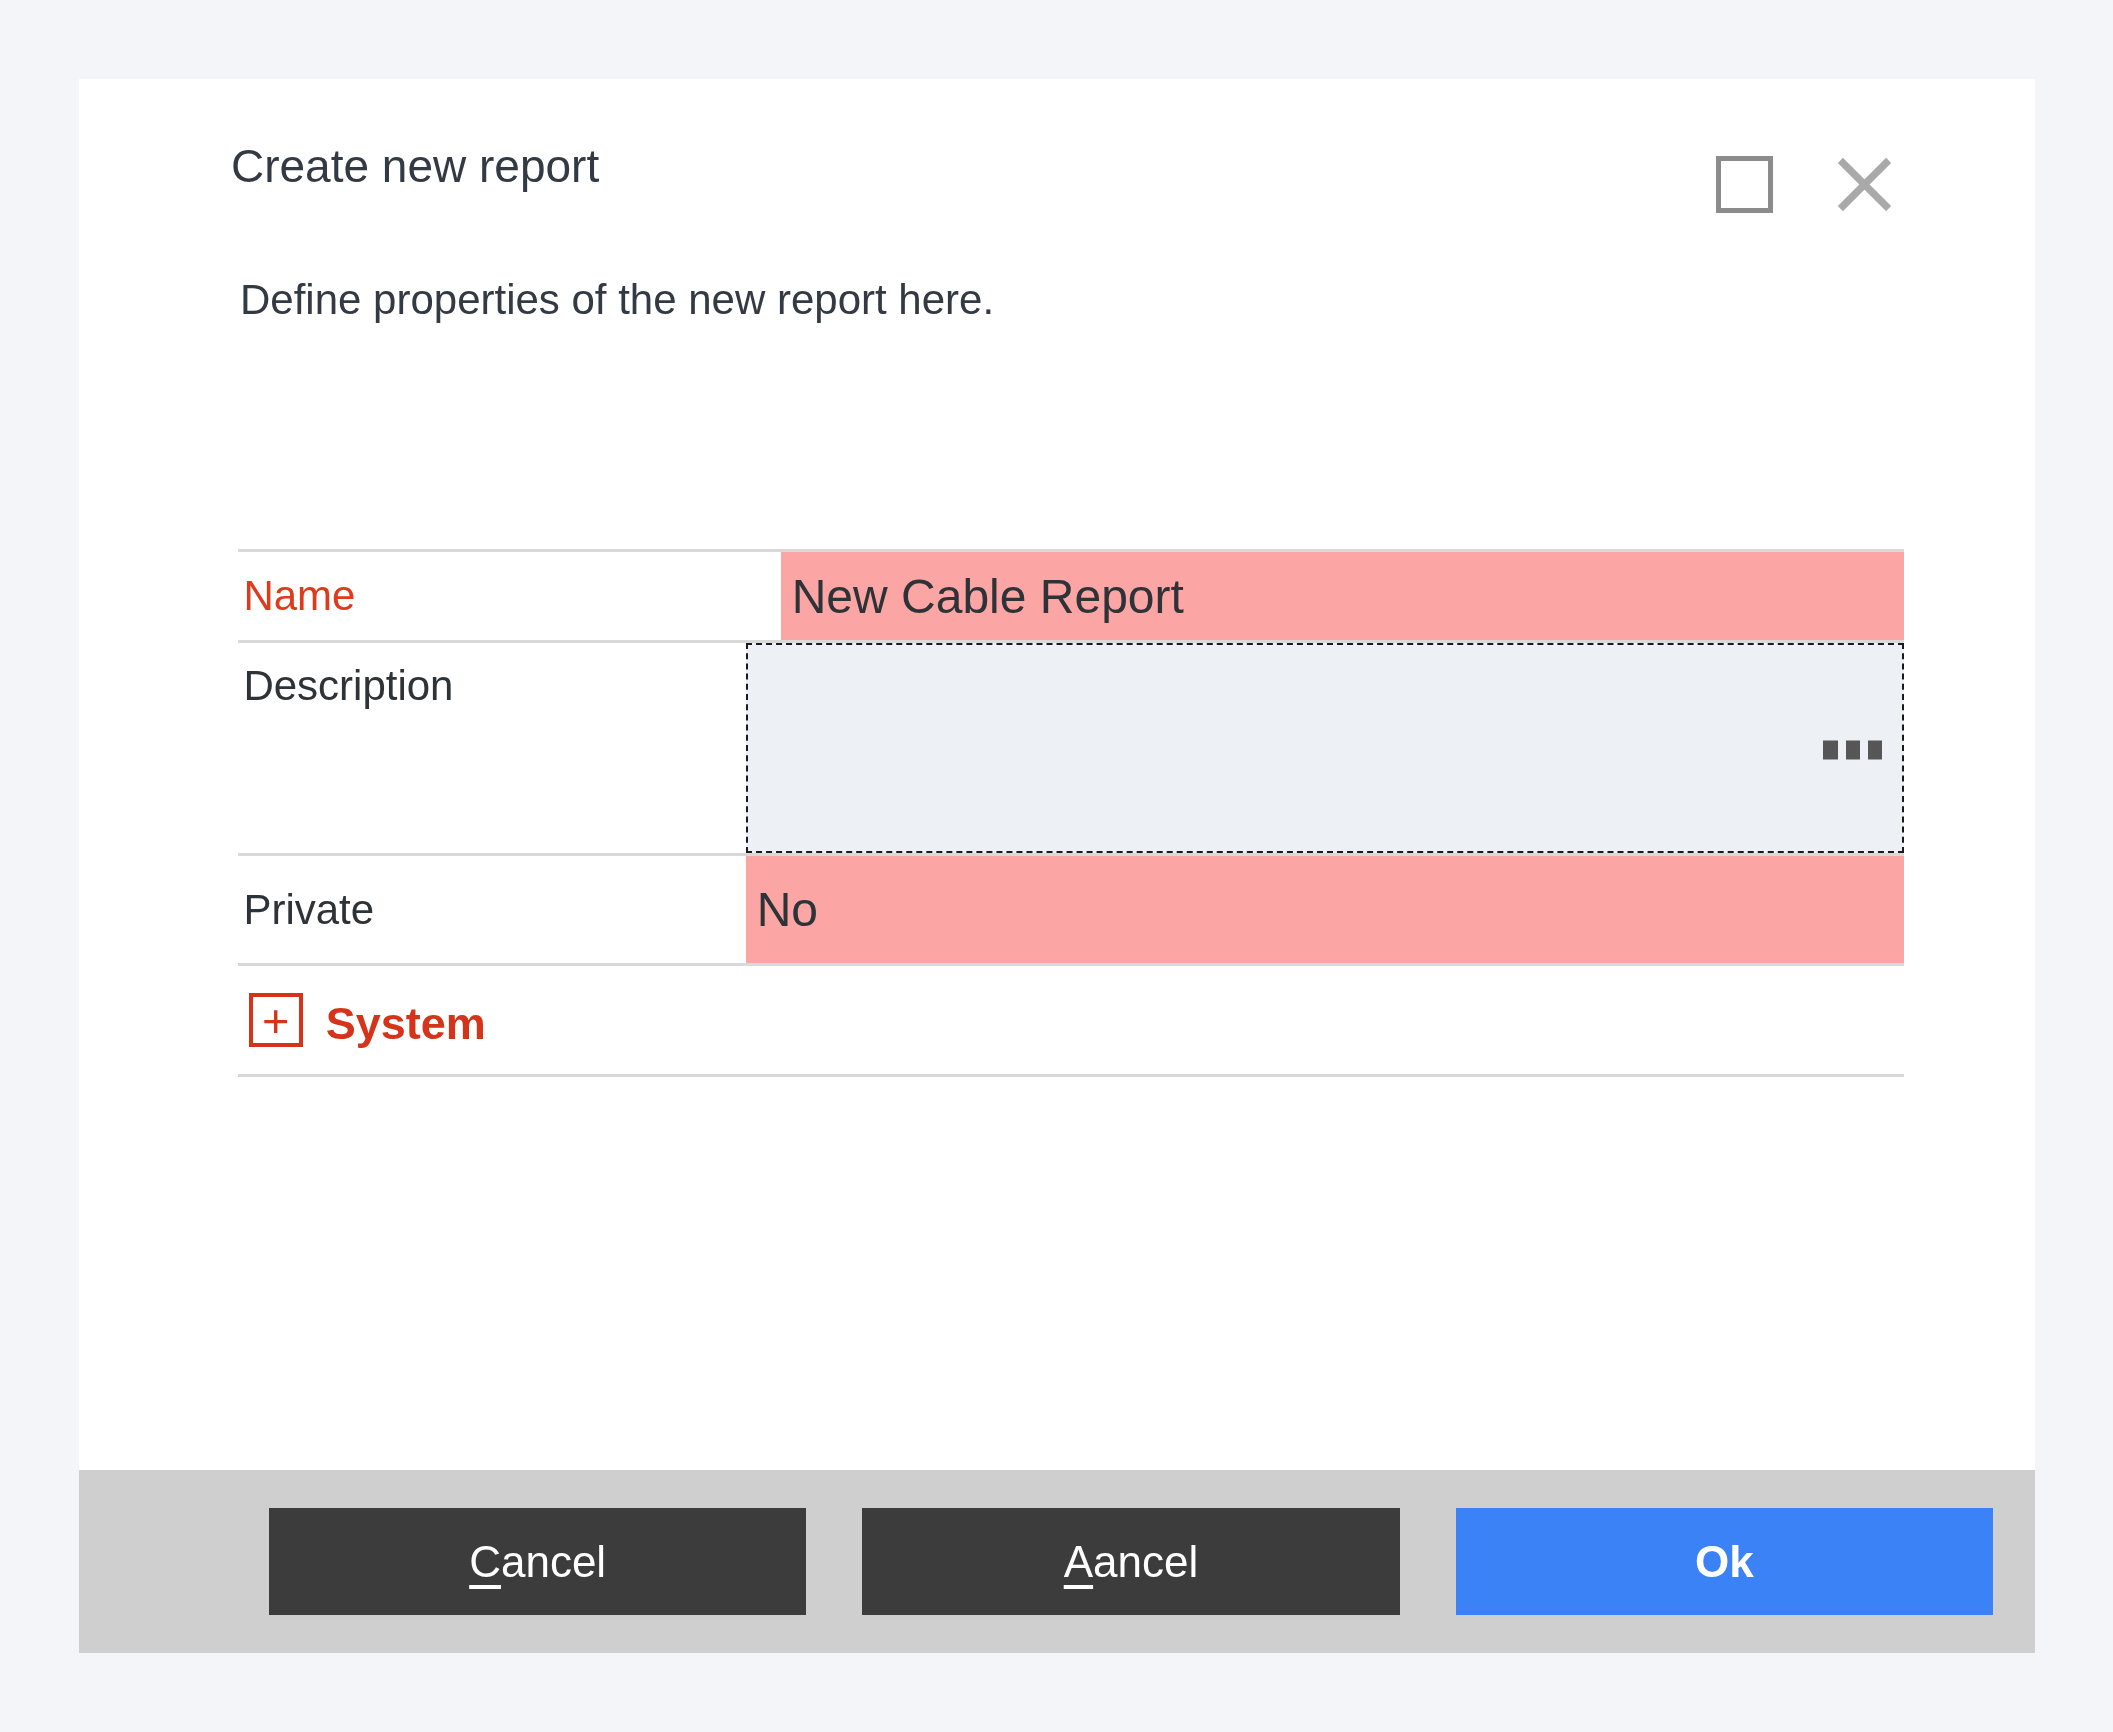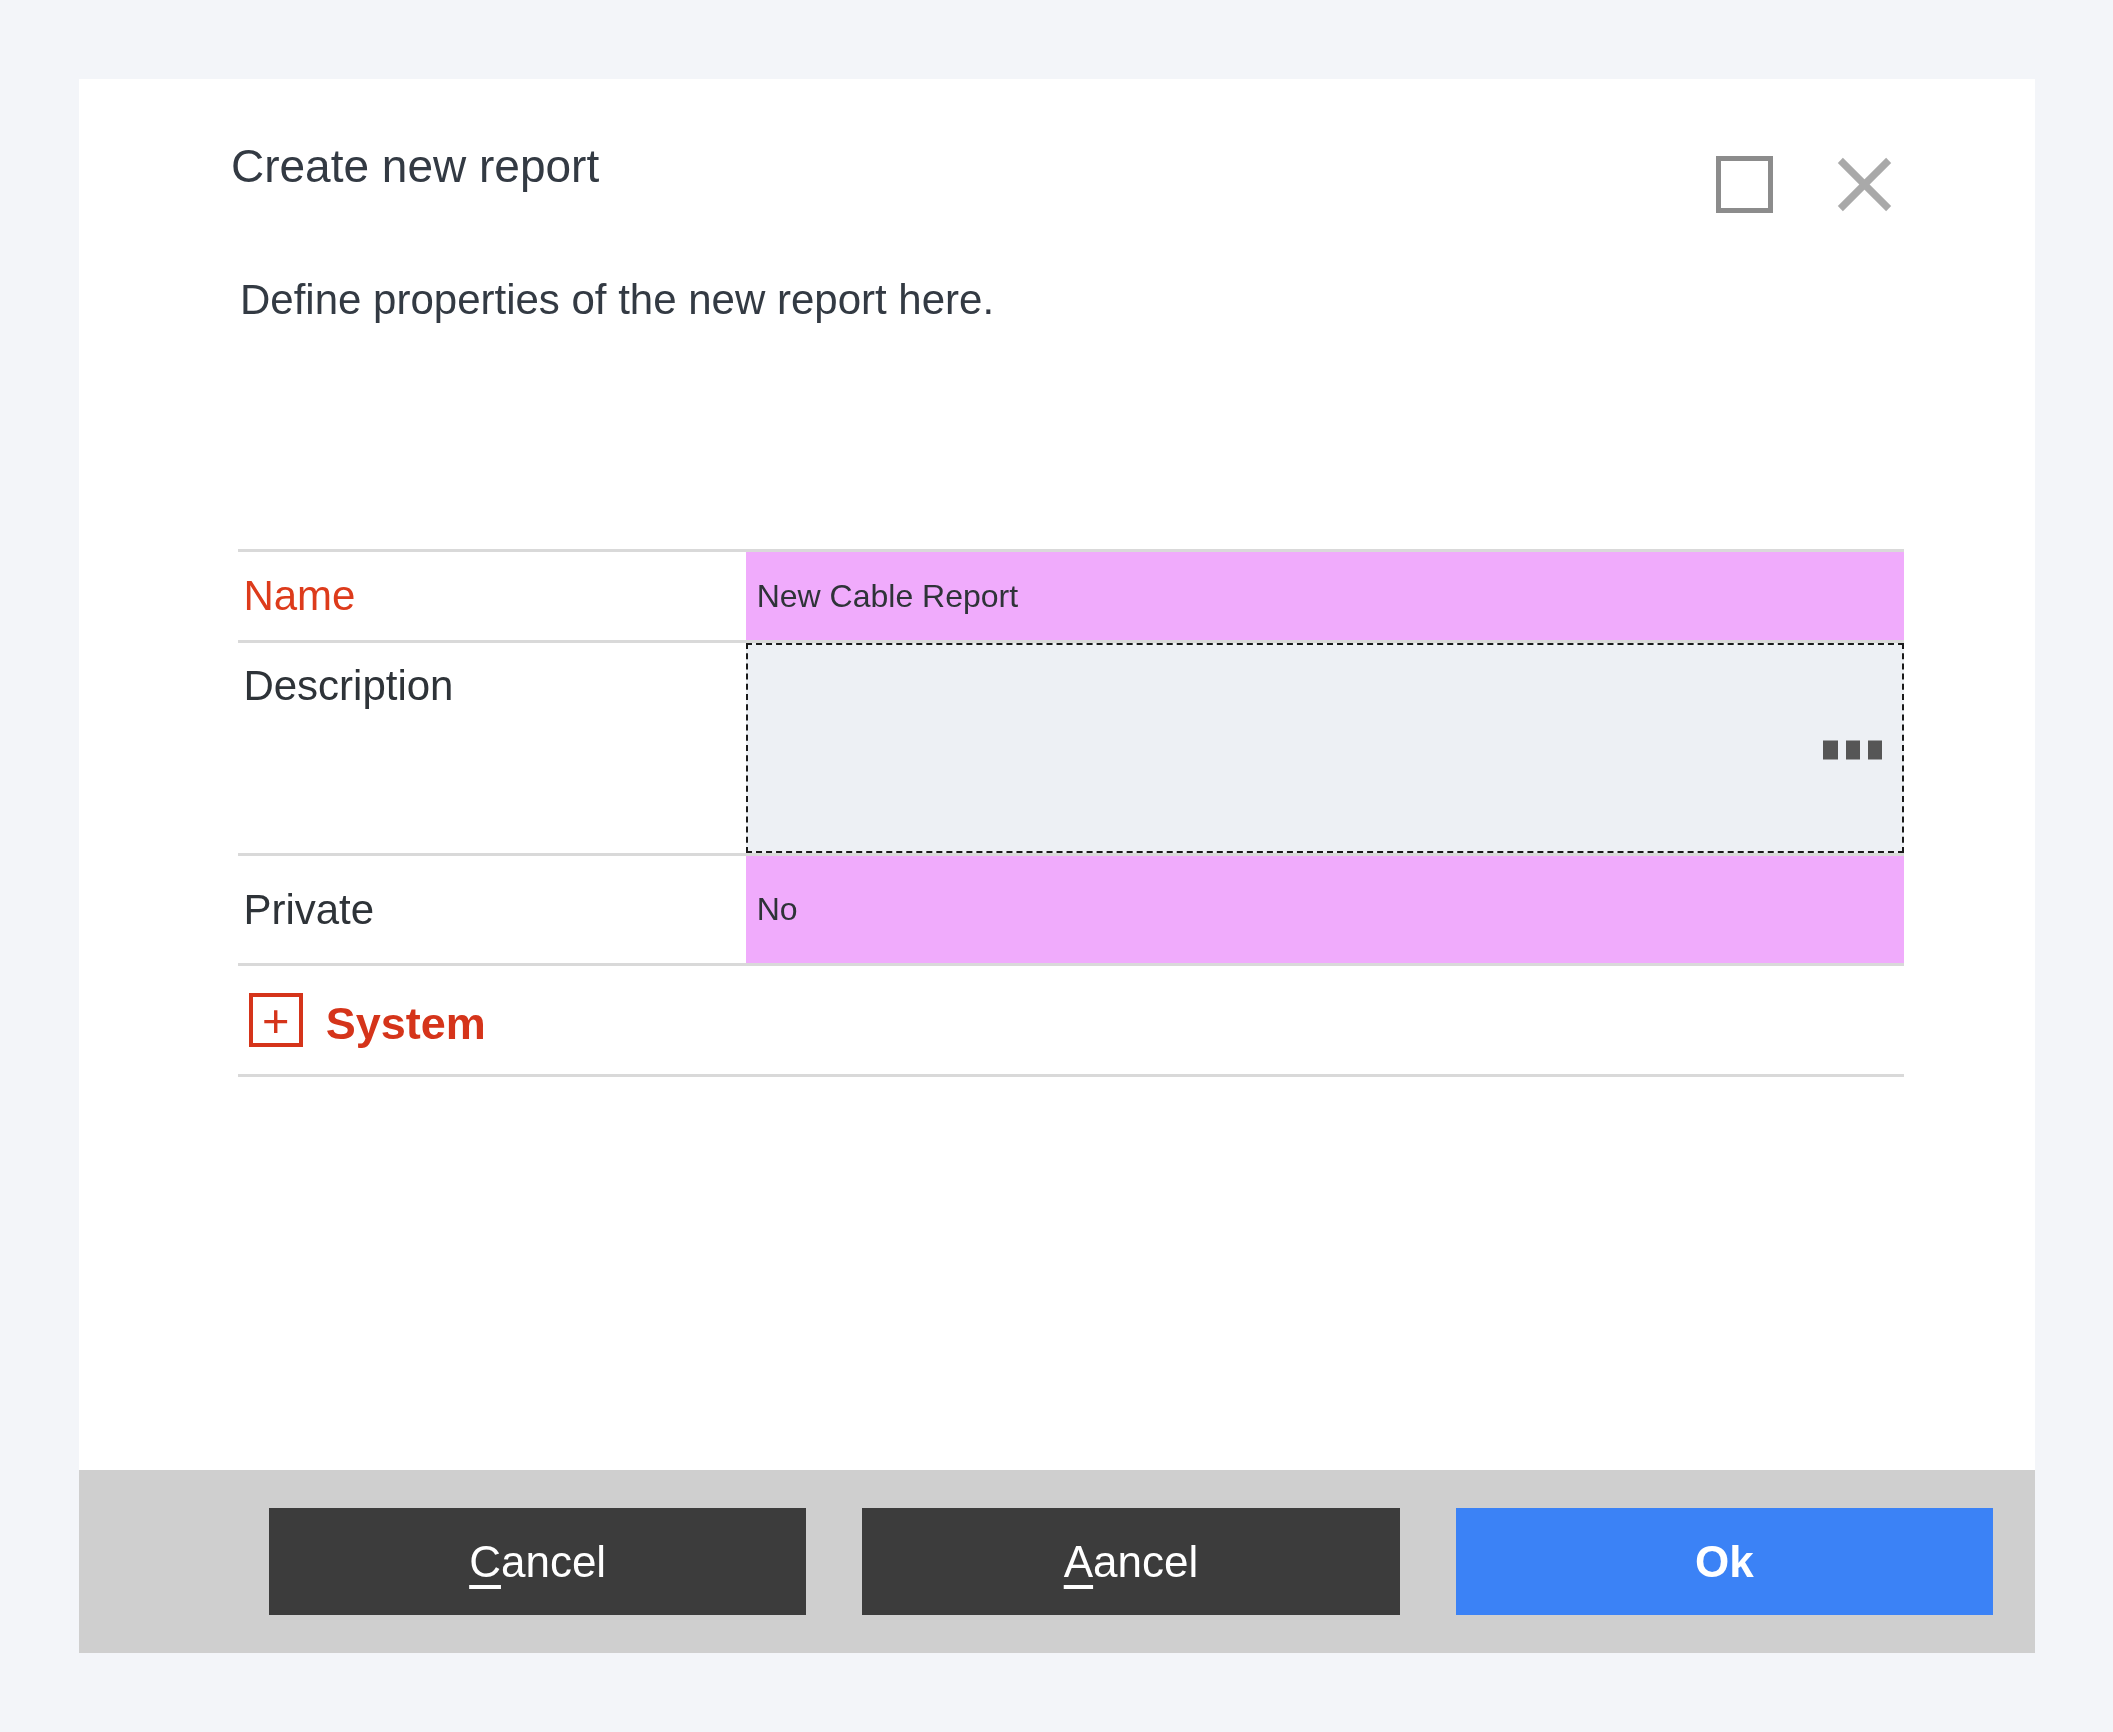--- a/index.html
+++ b/index.html
@@ -39,24 +39,24 @@
     position:absolute;left:159px;top:470px;width:1666px;
   }
   .row{display:flex;border-top:3.6px solid #d9d9d9;box-sizing:content-box;}
   .row.bottom{border-bottom:3.6px solid #d9d9d9;}
   .label-cell{
     width:508px;flex:0 0 508px;display:flex;align-items:center;
     padding-left:5.4px;font-size:42px;color:#2e3338;box-sizing:border-box;
     background:#ffffff;
   }
   .value-cell{
-    flex:1;background:#f0abfc;display:flex;align-items:center;
-    padding-left:10.7px;font-size:32px;color:#2e3338;box-sizing:border-box;
+    flex:1;background:#fca5a5;display:flex;align-items:center;
+    padding-left:10.7px;font-size:48px;color:#2e3338;box-sizing:border-box;
   }
-  .row-name{height:88px;}
+  .row-name{height:88px;gap:35px;}
   .row-name .label-cell{color:#dd3b1b;}
   .row-desc{height:210px;}
   .row-desc .label-cell{align-items:flex-start;padding-top:19px;}
   .desc-box{
     flex:1;position:relative;background:#edf0f4;
     border:2.7px dashed #1a1a1a;box-sizing:border-box;
   }
   .ellipsis-btn{
     position:absolute;right:14.3px;top:50%;transform:translateY(-42%);
     display:flex;gap:8px;background:transparent;border:none;padding:5.4px;cursor:default;

